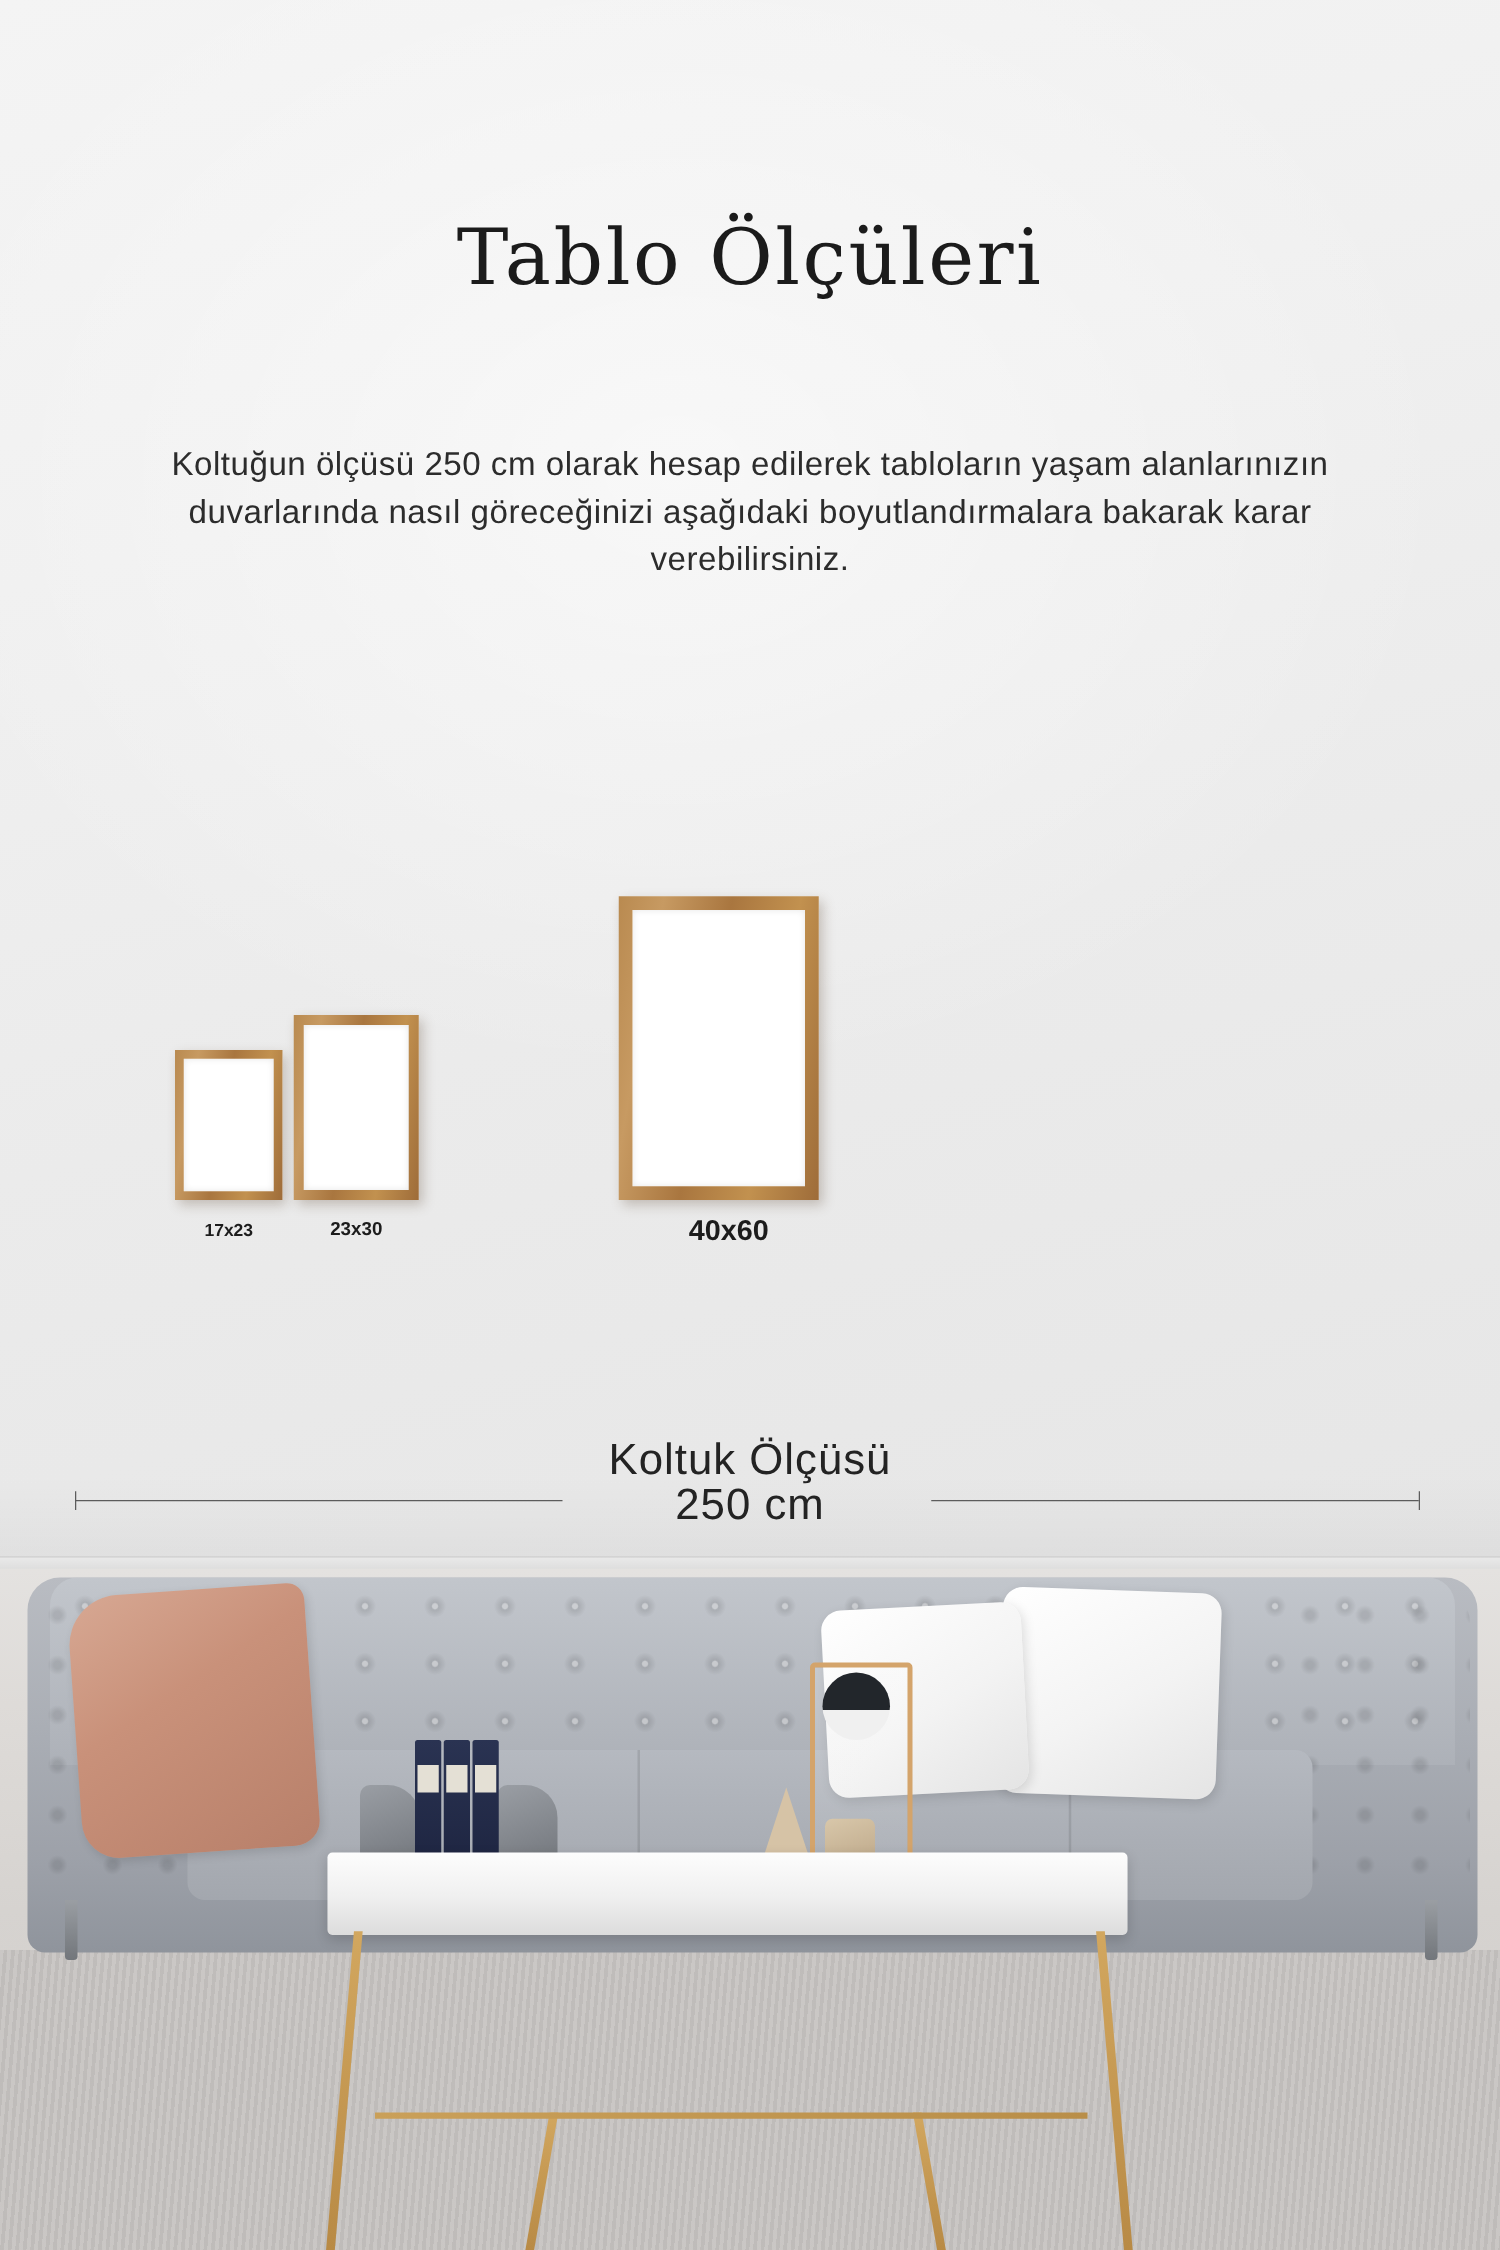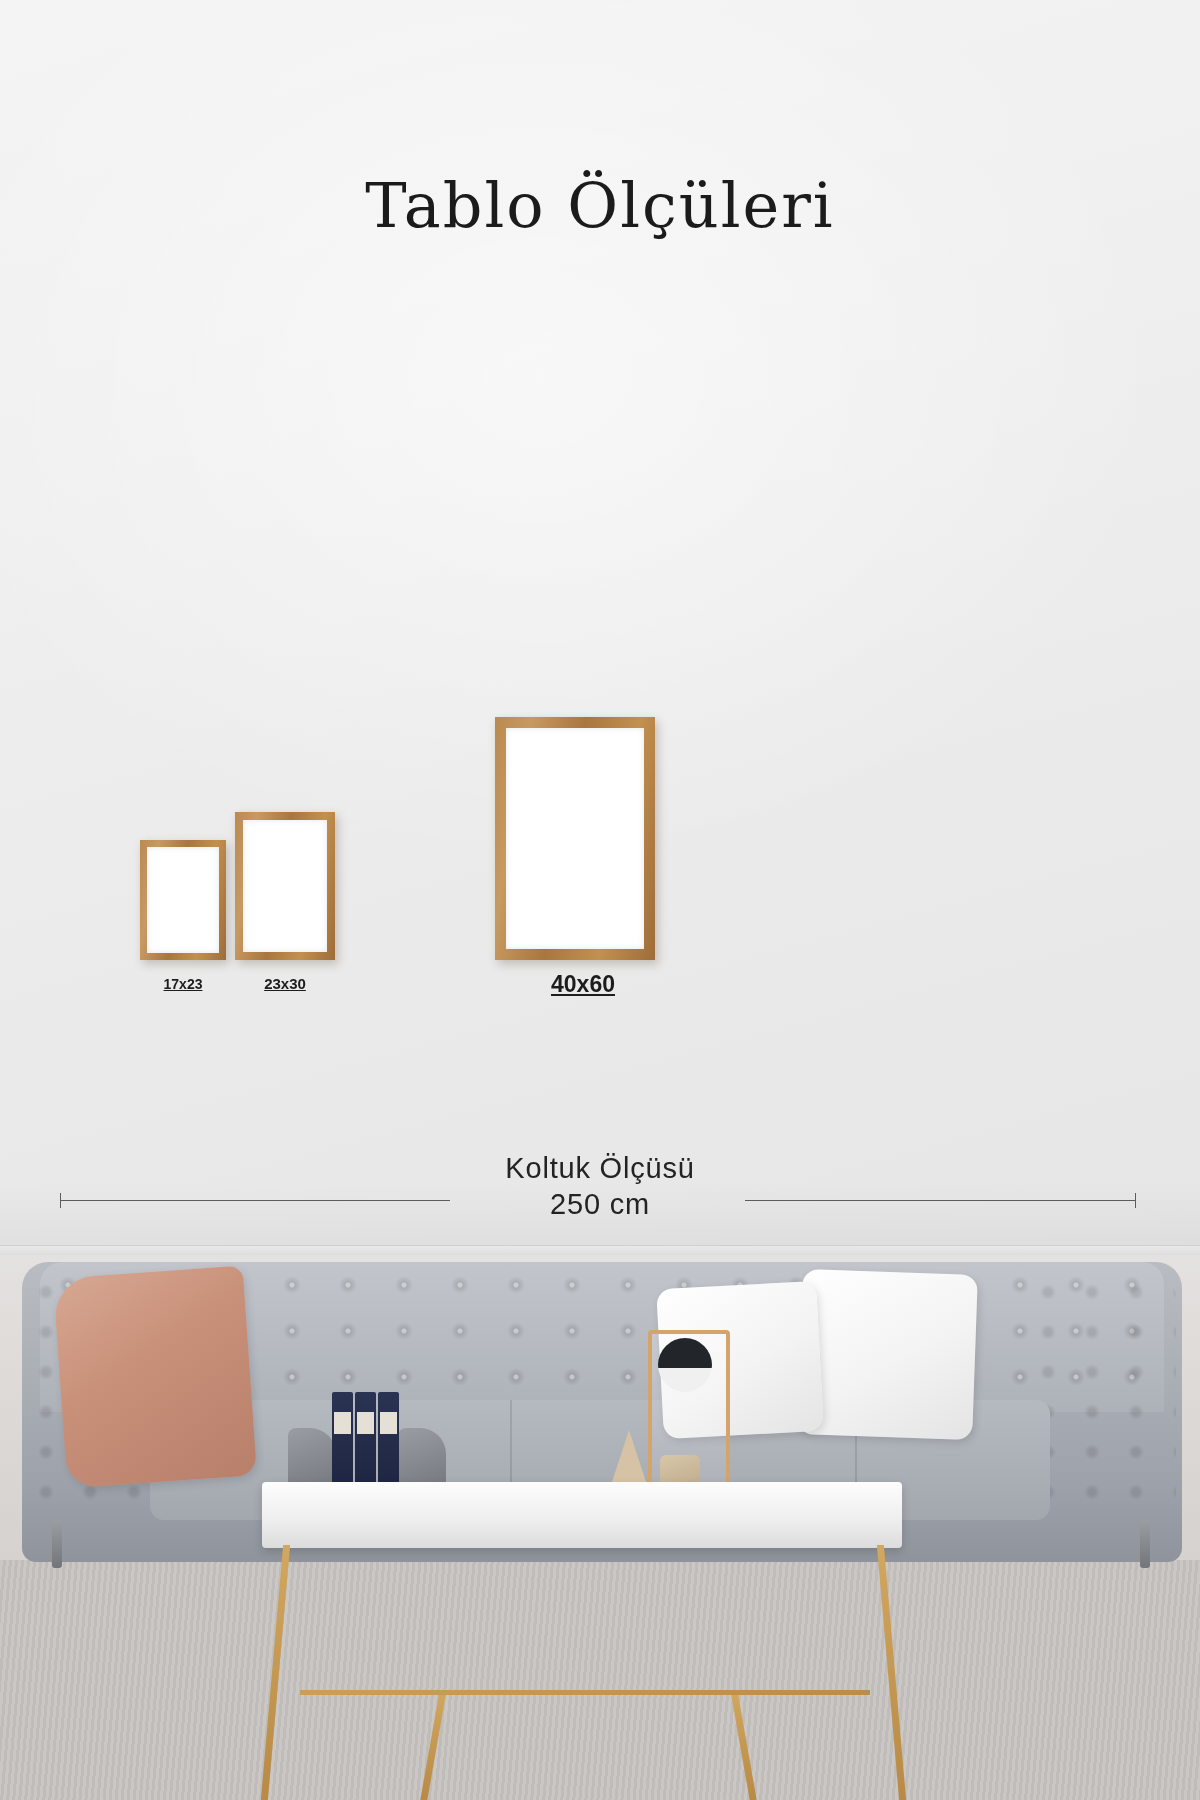--- a/index.html
+++ b/index.html
@@ -80,39 +80,38 @@
   }
   .frame-label {
     position: absolute;
     left: 0;
     width: 100%;
     text-align: center;
     font-family: "Liberation Sans", sans-serif;
     font-weight: 700;
     color: #1c1c1c;
     white-space: nowrap;
-    text-decoration: underline;
   }
   
   .couch-measure {
     position: absolute;
     left: 0;
     top: 1150px;
     width: 1200px;
     height: 110px;
   }
   .cm-text {
     position: absolute;
     left: 0;
     top: 0;
     width: 1200px;
     text-align: center;
     font-family: "Liberation Sans", sans-serif;
     font-weight: 300;
-    font-size: 29px;
+    font-size: 35px;
     line-height: 36px;
     letter-spacing: 0.8px;
     color: #232323;
   }
   .cm-line-left, .cm-line-right {
     position: absolute;
     top: 50px;
     height: 1px;
     background: #5d5d5d;
   }
@@ -294,20 +293,21 @@
 </head>
 <body>
 
 <div id="page">
 
   <div class="wall"></div>
   <div class="wall-vignette"></div>
 
   <div class="title">Tablo Ölçüleri</div>
 
+  <div class="lead">Koltuğun ölçüsü 250 cm olarak hesap edilerek tabloların yaşam alanlarınızın duvarlarında nasıl göreceğinizi aşağıdaki boyutlandırmalara bakarak karar verebilirsiniz.</div>
 
   <div class="frames">
 
     <div class="frame-wrap" style="left:20px; width:86px;">
       <div class="frame" style="width:86px; height:120px;">
         <div class="mat" style="left:7px; top:7px; right:7px; bottom:7px;"></div>
       </div>
       <div class="frame-label" style="bottom:-32px; font-size:14px;">17x23</div>
     </div>
 

